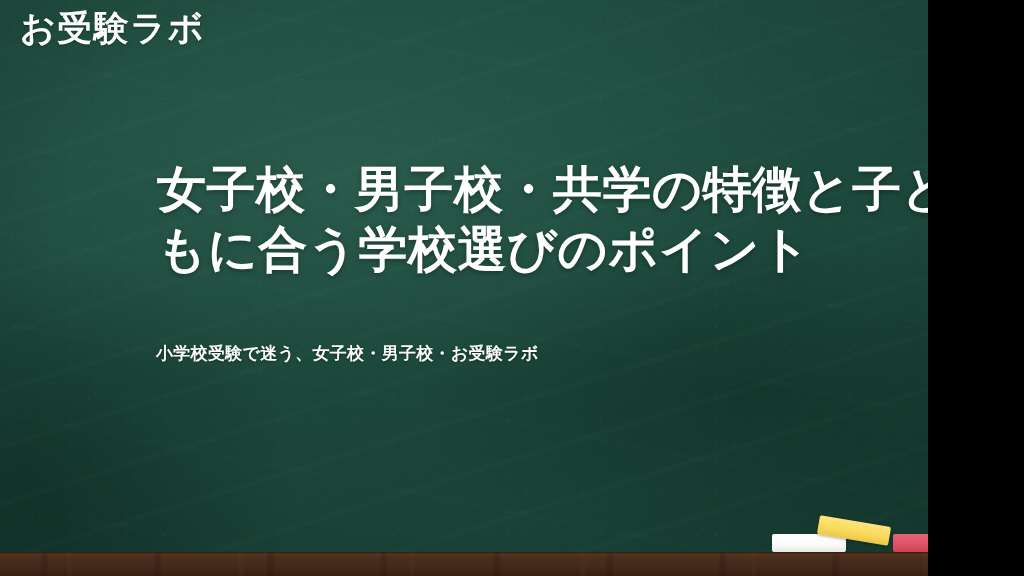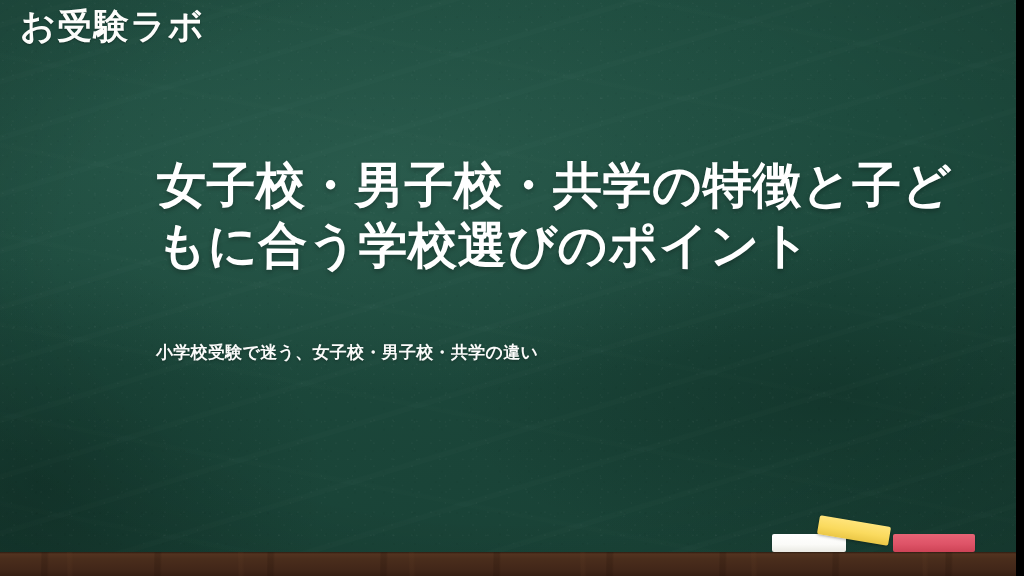--- a/index.html
+++ b/index.html
@@ -4,24 +4,24 @@
 <title>Blackboard Title Card</title>
 <style>
   html, body {
     margin: 0;
     padding: 0;
     background: #000;
   }
 
   .stage {
     position: relative;
-    width: 1016px;
+    width: 928px;
     height: 576px;
     overflow: hidden;
-    font-family: Liberation Mono, monospace;
+    font-family: Liberation Serif, serif;
     user-select: none;
   }
 
   
   .board {
     position: absolute;
     inset: 0 0 24px 0;
     background: #1d4a3d;
   }
 
@@ -221,21 +221,21 @@
     <div class="board-vignette"></div>
   </div>
 
   <div class="logo">お受験ラボ</div>
 
   <div class="title-block">
     <h1 class="title">女子校・男子校・共学の特徴と子どもに合う学校選びのポイント</h1>
   </div>
 
   <div class="subtitle-block">
-    <div class="subtitle-line">小学校受験で迷う、女子校・男子校・共学の違い</div>
+    <div class="subtitle-line">小学校受験で迷う、女子校・男子校・お受験ラボ</div>
   </div>
 
   <div class="chalk chalk-white"></div>
   <div class="chalk chalk-yellow"></div>
   <div class="chalk chalk-red"></div>
 
   <div class="ledge">
     <div class="ledge-top-edge"></div>
     <div class="ledge-grain"></div>
   </div>

